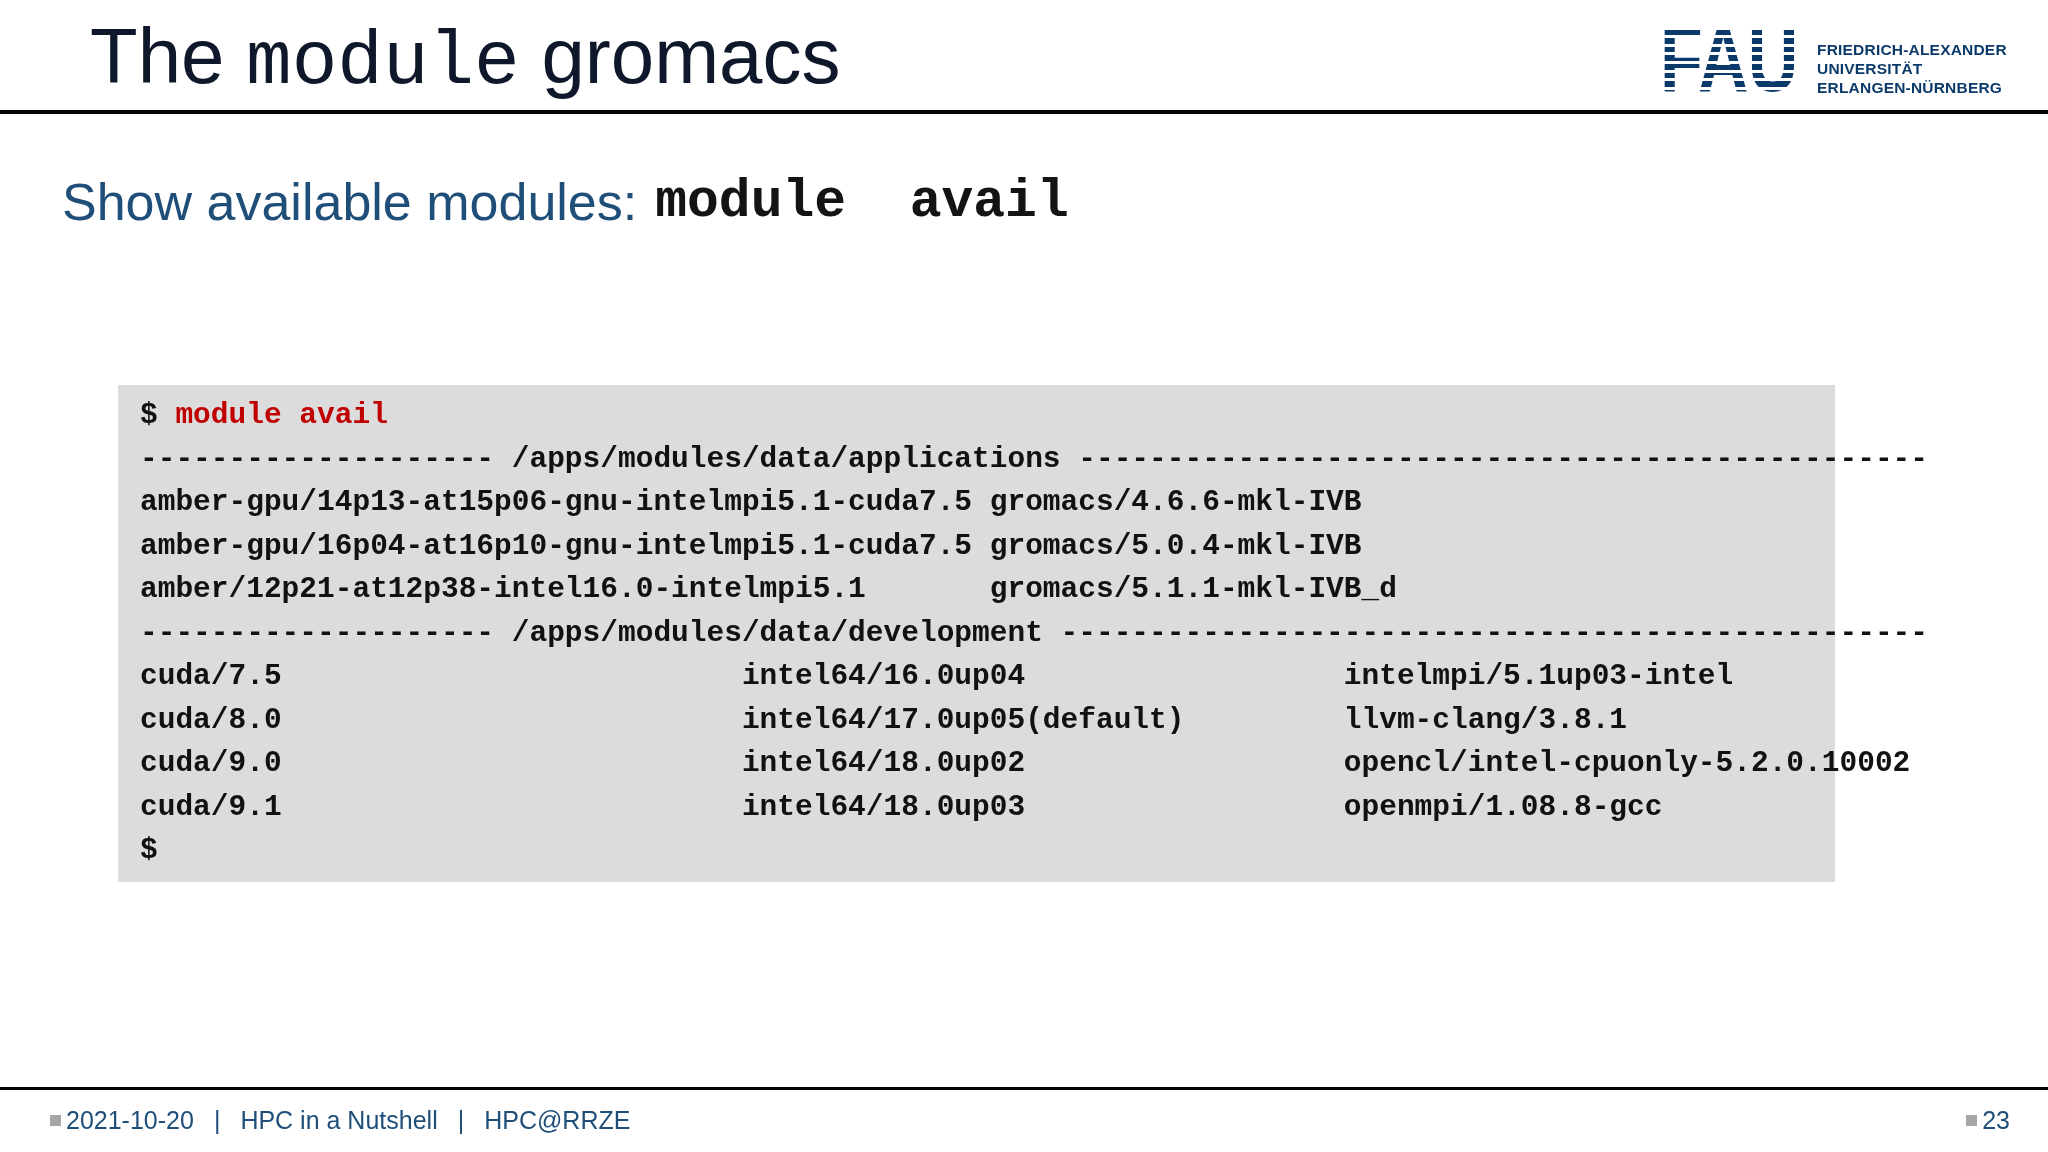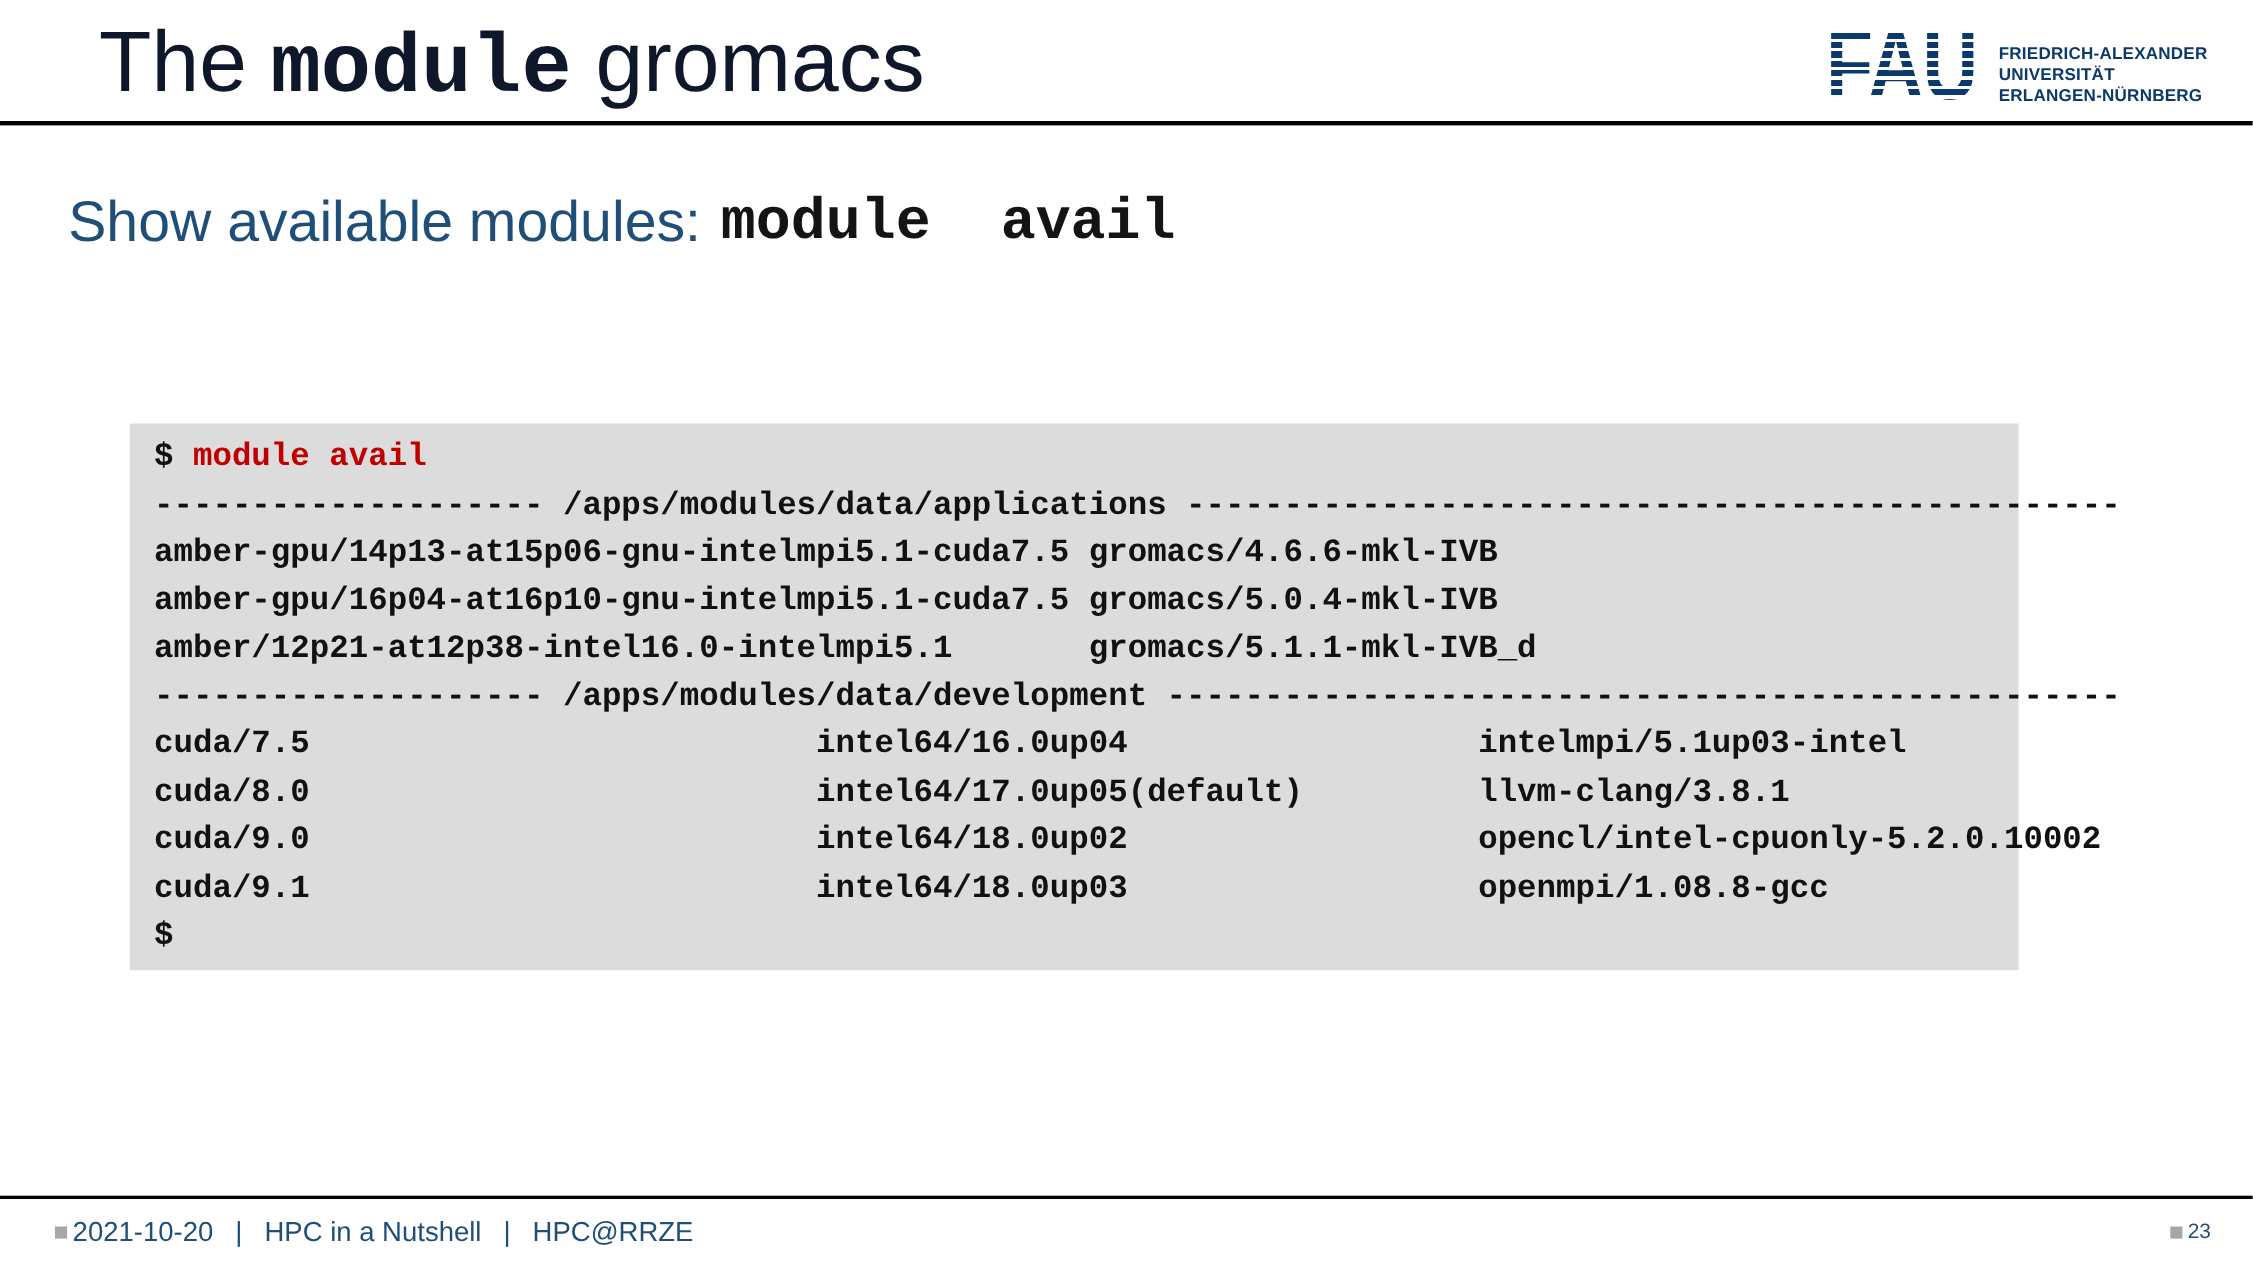--- a/index.html
+++ b/index.html
@@ -6,21 +6,21 @@
   body{
     width:2048px;height:1152px;position:relative;overflow:hidden;
     background:#ffffff;font-family:"Liberation Sans",sans-serif;
   }
   
   .title-row{
     position:absolute;left:90px;top:0;height:112px;
     display:flex;align-items:baseline;color:#0f172a;white-space:pre;
   }
   .title-row .t-sans{font-size:78px;line-height:112px;font-weight:normal;}
-  .title-row .t-mono{font-family:"Liberation Mono",monospace;font-weight:bold;font-size:76px;}
+  .title-row .t-mono{font-family:"Liberation Mono",monospace;font-weight:normal;font-size:76px;}
   .title-divider{position:absolute;left:0;top:110px;width:2048px;height:4px;background:#000;}
 
   
   .logo{position:absolute;left:1660px;top:0;}
   .fau-letters{
     position:absolute;left:0;top:6px;margin:0;
     font-size:92px;line-height:106px;font-weight:bold;letter-spacing:-1px;
     color:#0B3A6A;transform:scaleX(0.76);transform-origin:left top;
   }
   .fau-letters::after{
@@ -59,21 +59,21 @@
   
   .footer-divider{position:absolute;left:0;top:1087px;width:2048px;height:3px;background:#000;}
   .footer{
     position:absolute;left:50px;top:1100px;height:40px;
     display:flex;align-items:center;font-size:25px;color:#1F4E79;
   }
   .sq-bullet{width:11px;height:11px;background:#A6A6A6;display:inline-block;margin-right:5px;}
   .footer .pipe{margin:0 20px;}
   .page-num{
     position:absolute;right:38px;top:1100px;height:40px;
-    display:flex;align-items:center;font-size:19px;color:#1F4E79;
+    display:flex;align-items:center;font-size:25px;color:#1F4E79;
   }
 </style>
 </head>
 <body>
 
 <div class="title-row">
   <span class="t-sans">The </span><span class="t-mono">module</span><span class="t-sans"> gromacs</span>
 </div>
 <div class="title-divider"></div>
 

